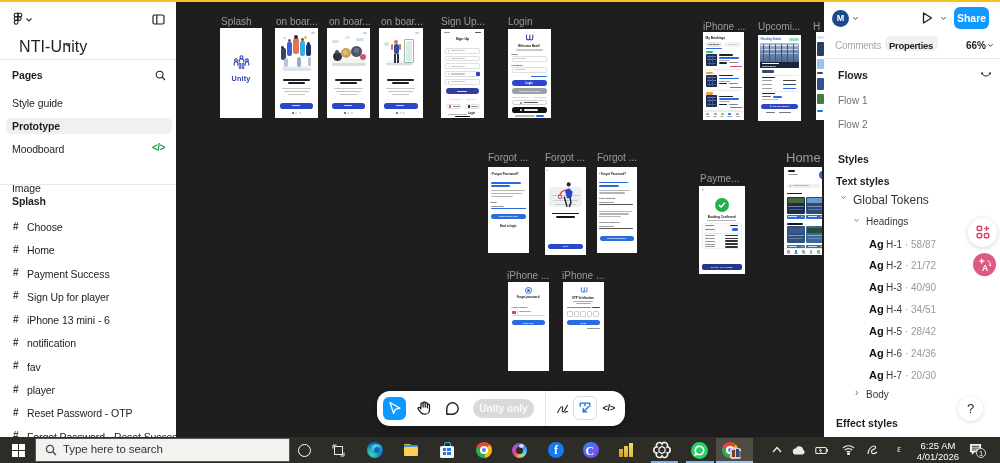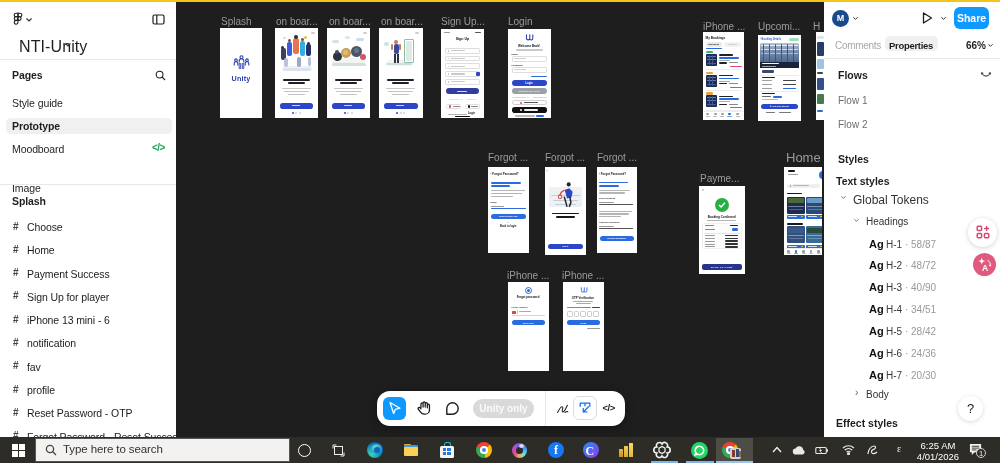--- a/index.html
+++ b/index.html
@@ -57,21 +57,21 @@
 <div class="abs sdtxt" style="left:27px;top:265.6px;color:#1c1c1c">Payment Success</div>
 <div class="abs" style="left:13px;top:288.3px;font-size:10px;color:#444;font-weight:600">#</div>
 <div class="abs sdtxt" style="left:27px;top:288.8px;color:#1c1c1c">Sign Up for player</div>
 <div class="abs" style="left:13px;top:311.6px;font-size:10px;color:#444;font-weight:600">#</div>
 <div class="abs sdtxt" style="left:27px;top:312.1px;color:#1c1c1c">iPhone 13 mini - 6</div>
 <div class="abs" style="left:13px;top:334.9px;font-size:10px;color:#444;font-weight:600">#</div>
 <div class="abs sdtxt" style="left:27px;top:335.4px;color:#1c1c1c">notification</div>
 <div class="abs" style="left:13px;top:358.2px;font-size:10px;color:#444;font-weight:600">#</div>
 <div class="abs sdtxt" style="left:27px;top:358.7px;color:#1c1c1c">fav</div>
 <div class="abs" style="left:13px;top:381.5px;font-size:10px;color:#444;font-weight:600">#</div>
-<div class="abs sdtxt" style="left:27px;top:382.0px;color:#1c1c1c">profile</div>
+<div class="abs sdtxt" style="left:27px;top:382.0px;color:#1c1c1c">player</div>
 <div class="abs" style="left:13px;top:404.7px;font-size:10px;color:#444;font-weight:600">#</div>
 <div class="abs sdtxt" style="left:27px;top:405.2px;color:#1c1c1c">Reset Password - OTP</div>
 <div class="abs" style="left:13px;top:428.0px;font-size:10px;color:#444;font-weight:600">#</div>
 <div class="abs sdtxt" style="left:27px;top:428.5px;color:#1c1c1c">Forgot Password - Reset Success</div>
 </div>
 <div class="abs" id="canvas">
 <div class="flabel" style="left:45px;top:14px;font-size:10px;color:#9a9a9a;font-weight:400">Splash</div>
 <div class="flabel" style="left:100px;top:14px;font-size:10px;color:#9a9a9a;font-weight:400">on boar...</div>
 <div class="flabel" style="left:153px;top:14px;font-size:10px;color:#9a9a9a;font-weight:400">on boar...</div>
 <div class="flabel" style="left:205px;top:14px;font-size:10px;color:#9a9a9a;font-weight:400">on boar...</div>
@@ -563,21 +563,21 @@
       <path d="M1.5,1.5 L4,4 L6.5,1.5"></path>
     </svg>
 <div class="abs" style="left:29px;top:191px;font-size:12px;color:#333">Global Tokens</div>
 <svg class="abs" style="left:29px;top:216px" width="7" height="5" viewBox="0 0 8 6" fill="none" stroke="#666" stroke-width="1.1">
       <path d="M1.5,1.5 L4,4 L6.5,1.5"></path>
     </svg>
 <div class="abs" style="left:42px;top:214px;font-size:10px;color:#333">Headings</div>
 <div class="abs" style="left:45px;top:235.5px;font-size:11px;font-weight:700;color:#111">Ag</div>
 <div class="abs" style="left:62px;top:236.5px;font-size:10px;color:#3a3a3a">H-1 <span style="color:#999;font-weight:400">· 58/87</span></div>
 <div class="abs" style="left:45px;top:257.4px;font-size:11px;font-weight:700;color:#111">Ag</div>
-<div class="abs" style="left:62px;top:258.4px;font-size:10px;color:#3a3a3a">H-2 <span style="color:#999;font-weight:400">· 48/72</span></div>
+<div class="abs" style="left:62px;top:258.4px;font-size:10px;color:#3a3a3a">H-2 <span style="color:#999;font-weight:400">· 21/72</span></div>
 <div class="abs" style="left:45px;top:279.3px;font-size:11px;font-weight:700;color:#111">Ag</div>
 <div class="abs" style="left:62px;top:280.3px;font-size:10px;color:#3a3a3a">H-3 <span style="color:#999;font-weight:400">· 40/90</span></div>
 <div class="abs" style="left:45px;top:301.2px;font-size:11px;font-weight:700;color:#111">Ag</div>
 <div class="abs" style="left:62px;top:302.2px;font-size:10px;color:#3a3a3a">H-4 <span style="color:#999;font-weight:400">· 34/51</span></div>
 <div class="abs" style="left:45px;top:323.1px;font-size:11px;font-weight:700;color:#111">Ag</div>
 <div class="abs" style="left:62px;top:324.1px;font-size:10px;color:#3a3a3a">H-5 <span style="color:#999;font-weight:400">· 28/42</span></div>
 <div class="abs" style="left:45px;top:345.0px;font-size:11px;font-weight:700;color:#111">Ag</div>
 <div class="abs" style="left:62px;top:346.0px;font-size:10px;color:#3a3a3a">H-6 <span style="color:#999;font-weight:400">· 24/36</span></div>
 <div class="abs" style="left:45px;top:366.9px;font-size:11px;font-weight:700;color:#111">Ag</div>
 <div class="abs" style="left:62px;top:367.9px;font-size:10px;color:#3a3a3a">H-7 <span style="color:#999;font-weight:400">· 20/30</span></div>

